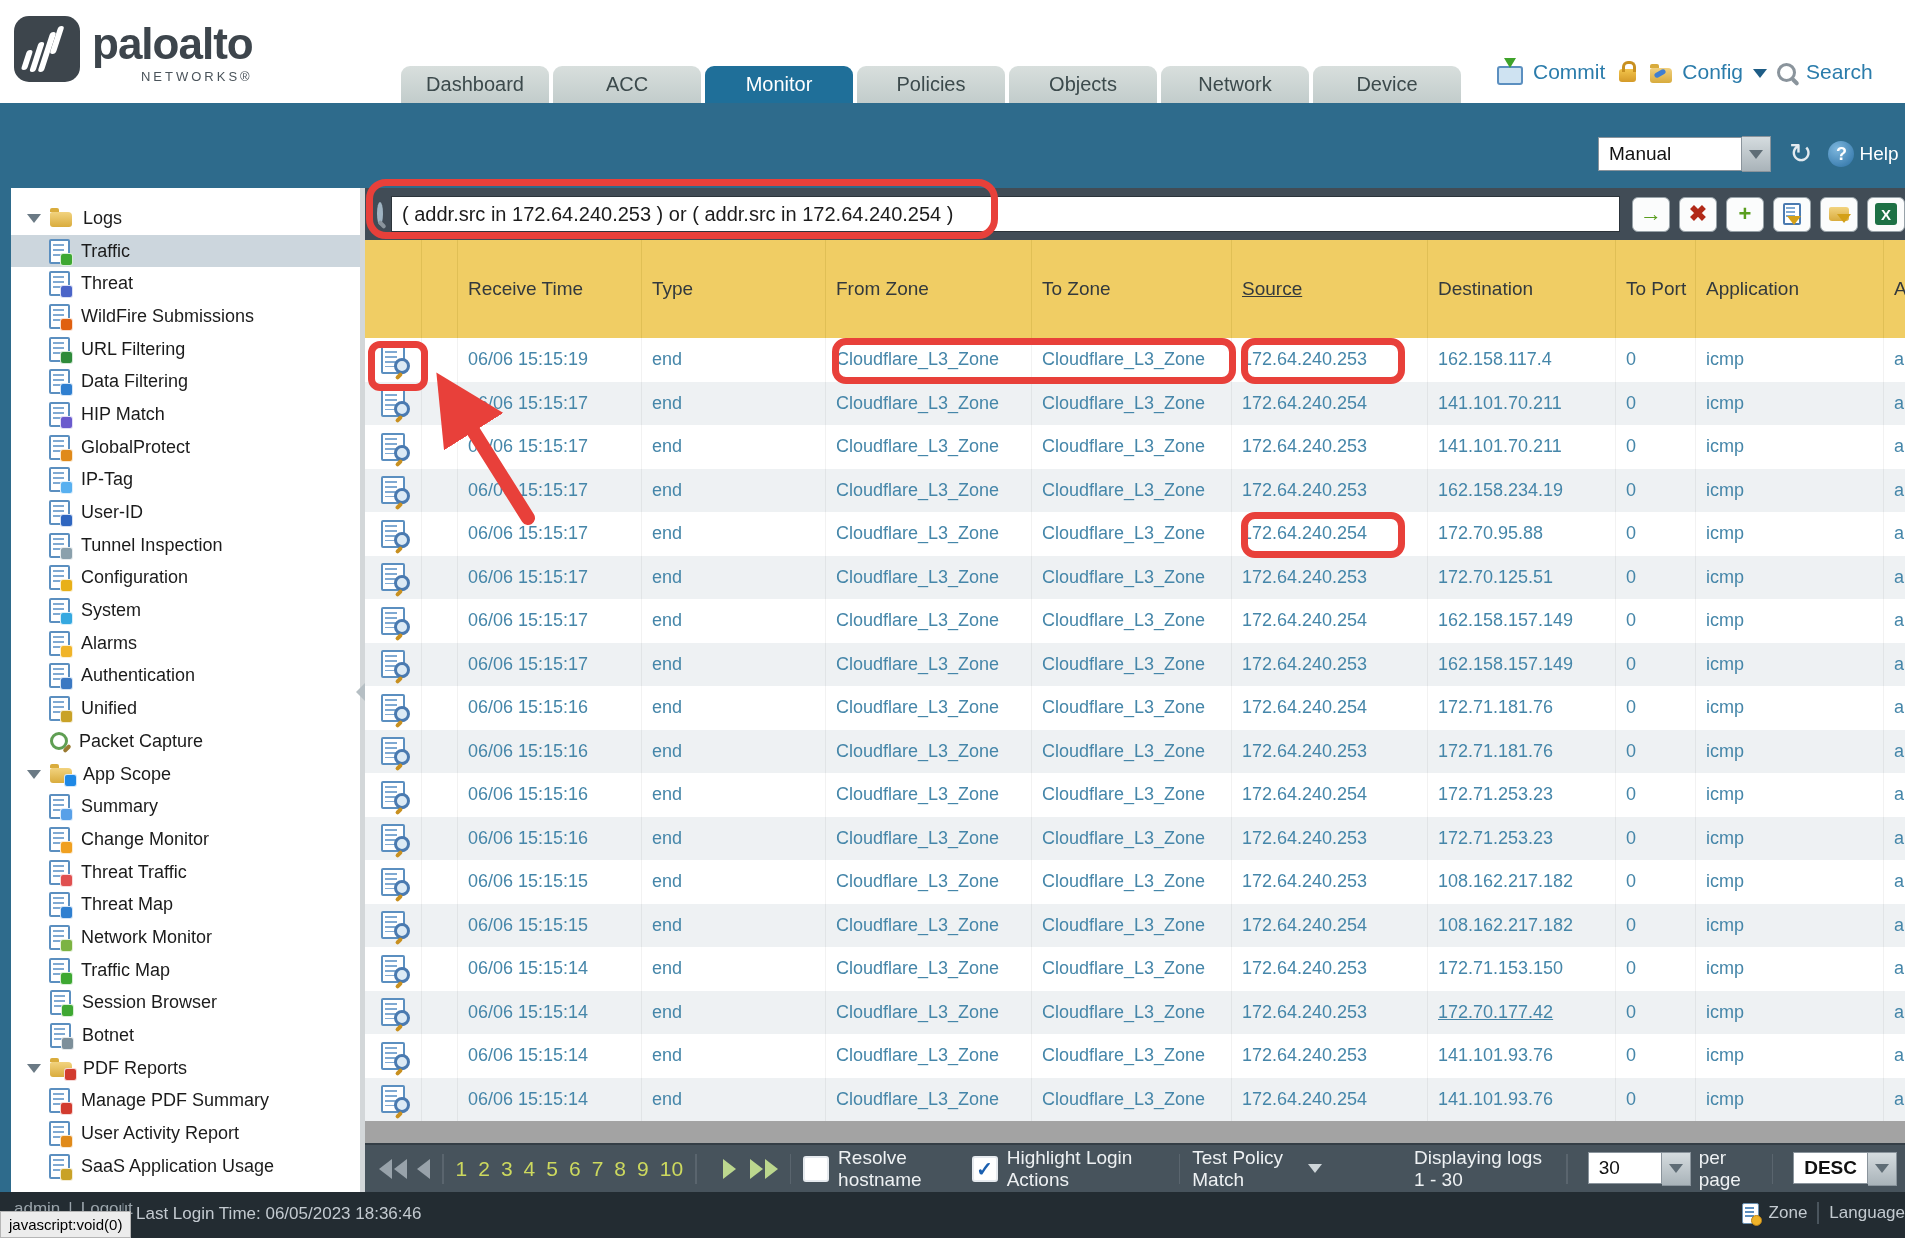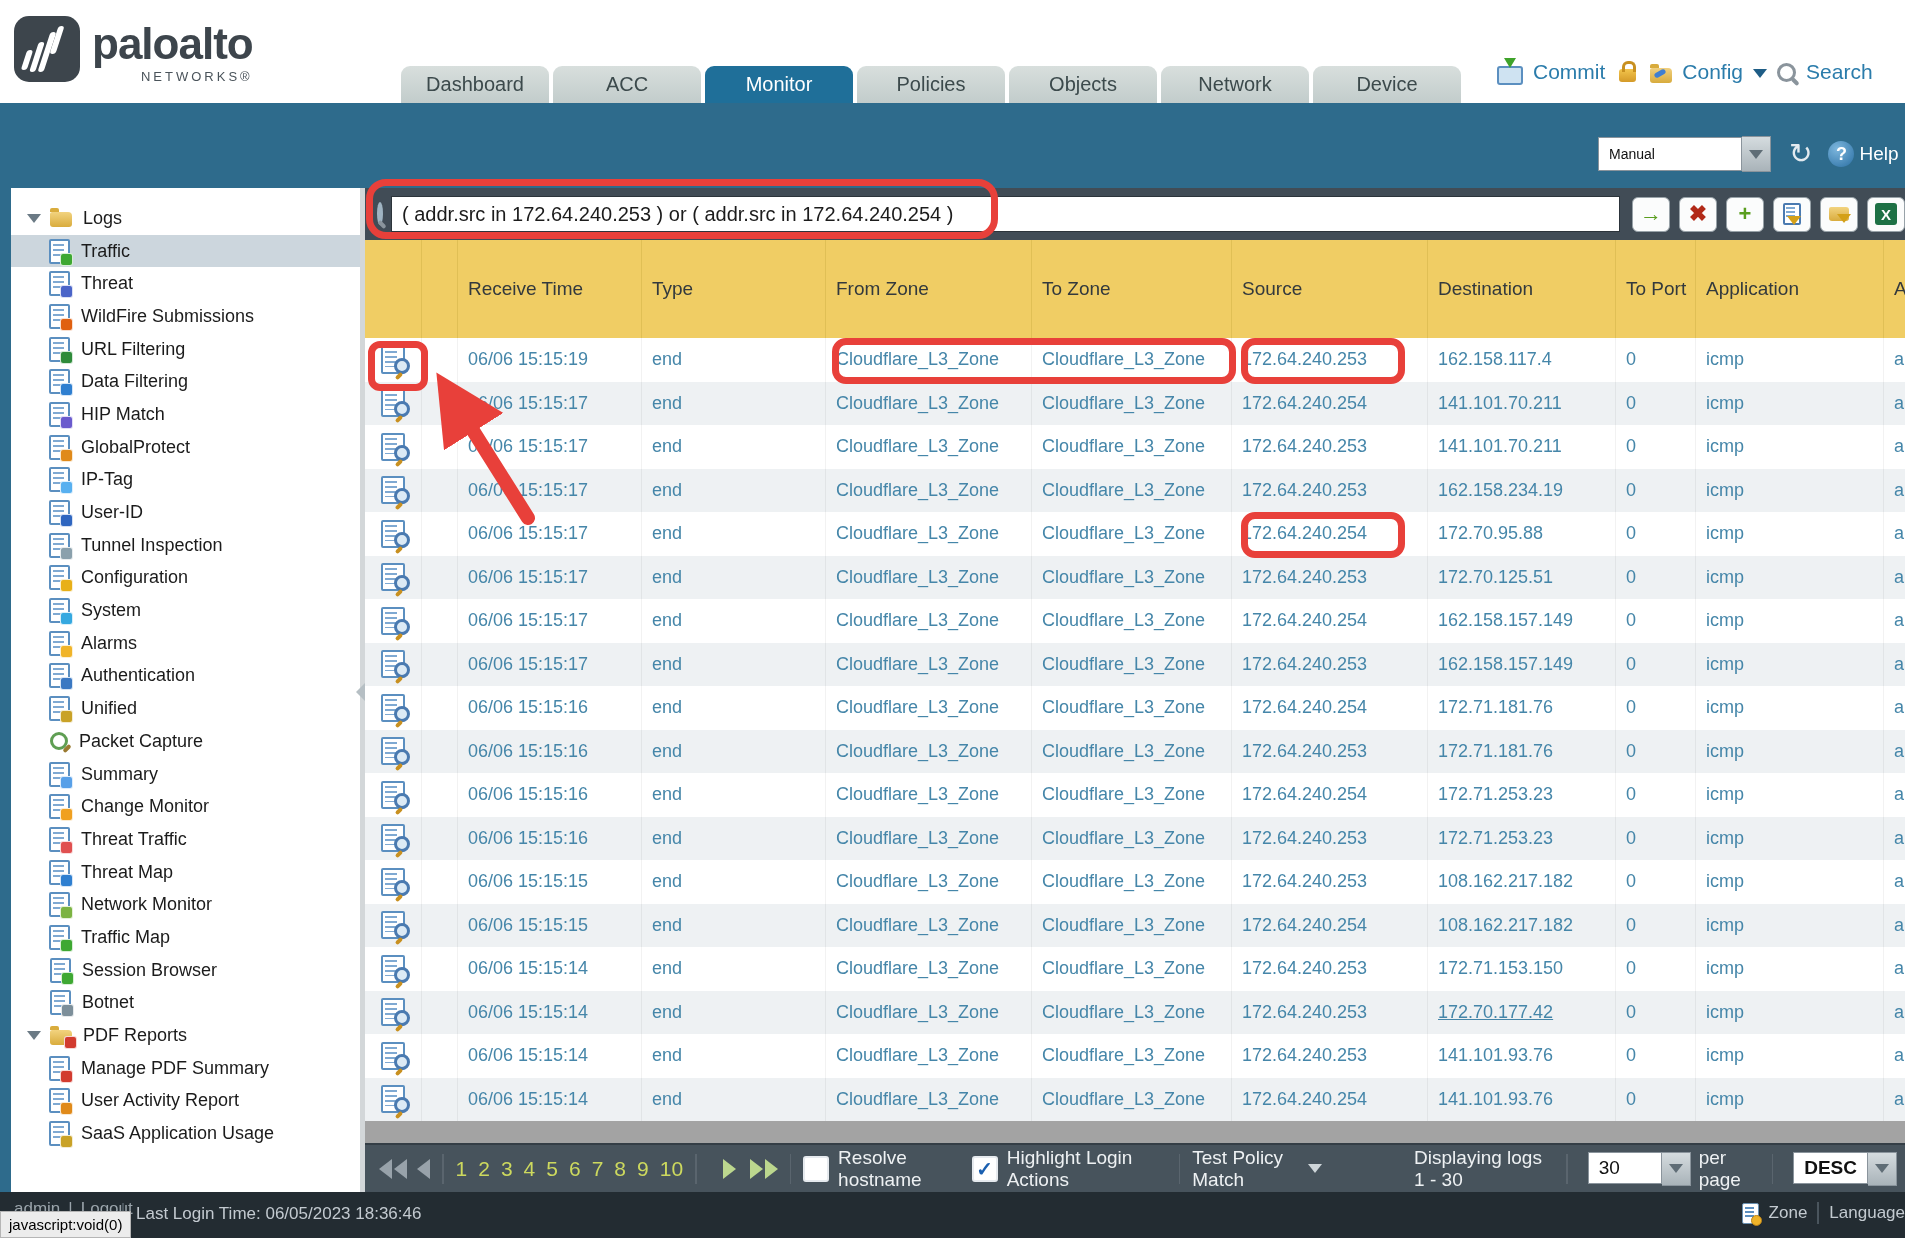--- a/index.html
+++ b/index.html
@@ -32,21 +32,21 @@
   .cfg-folder{width:22px;height:15px;background:linear-gradient(#f0d080,#d8ab3c);border-radius:2px 4px 3px 3px;position:relative;margin-top:7px;}
   .cfg-folder:before{content:'';position:absolute;top:-4px;left:0;width:9px;height:4px;background:#d8ab3c;border-radius:2px 2px 0 0;}
   .cfg-folder:after{content:'';position:absolute;left:4px;top:3px;width:12px;height:5px;background:#3f7fd2;border-radius:3px;transform:rotate(-30deg);}
   .chev{width:0;height:0;border-left:7px solid transparent;border-right:7px solid transparent;border-top:9px solid #1f5d86;margin-top:4px;}
   .mag{width:13px;height:13px;border:3px solid #8a949c;border-radius:50%;position:relative;margin-top:2px;}
   .mag:after{content:'';position:absolute;width:4px;height:9px;background:#8a949c;transform:rotate(-45deg);right:-4px;bottom:-7px;border-radius:2px;}
   
   .teal{position:absolute;top:103px;left:0;right:0;height:85px;background:#2e6b8c;z-index:1;}
   .left-strip{position:absolute;top:103px;bottom:46px;left:0;width:11px;background:#2e6b8c;z-index:2;}
   .mode-wrap{position:absolute;top:33px;left:1598px;display:flex;align-items:center;}
-  .sel{background:#fff;border:1px solid #8a949c;height:32px;display:flex;align-items:center;padding:0 10px;font-size:14px;color:#111;}
+  .sel{background:#fff;border:1px solid #8a949c;height:32px;display:flex;align-items:center;padding:0 10px;font-size:19px;color:#111;}
   .sel-btn{width:28px;height:34px;background:linear-gradient(#d5dcdf,#a9b3b9);border:1px solid #8a949c;border-left:none;display:flex;align-items:center;justify-content:center;}
   .tri-dn{width:0;height:0;border-left:7px solid transparent;border-right:7px solid transparent;border-top:9px solid #5f6d76;}
   .refresh{font-size:28px;color:#e3ebf0;margin-left:18px;line-height:30px;}
   .help-ic{width:26px;height:26px;border-radius:50%;background:radial-gradient(circle at 35% 30%,#7db6dd,#2a6fa3);color:#fff;
            display:flex;align-items:center;justify-content:center;font-size:18px;font-weight:bold;margin-left:16px;}
   .help-lb{color:#fff;font-size:19px;margin-left:5px;}
   
   .sidebar{position:absolute;top:188px;left:11px;width:349px;bottom:46px;background:#fff;z-index:2;
            border-right:5px solid #d3d7d9;padding-top:14px;overflow:hidden;}
   .tree-item{height:32.7px;display:flex;align-items:center;font-size:18px;color:#1b1b1b;cursor:pointer;white-space:nowrap;}
@@ -269,20 +269,27 @@
         <span class="ti ti-doc">
           <span class="badge" style="background: rgb(201, 162, 39);"></span>
         </span>
         <span class="ti-label">Unified</span>
       </div>
       <div class="tree-item lv0">
         <span class="tri spacer"></span>
         <span class="ti ti-mag"></span>
         <span class="ti-label">Packet Capture</span>
       </div>
+      <div class="tree-item lv0">
+        <span class="tri"></span>
+        <span class="ti ti-folder">
+          <span class="badge" style="background: rgb(30, 136, 229);"></span>
+        </span>
+        <span class="ti-label">App Scope</span>
+      </div>
       <div class="tree-item lv1">
         <span class="ti ti-doc">
           <span class="badge" style="background: rgb(88, 160, 232);"></span>
         </span>
         <span class="ti-label">Summary</span>
       </div>
       <div class="tree-item lv1">
         <span class="ti ti-doc">
           <span class="badge" style="background: rgb(240, 160, 32);"></span>
         </span>
@@ -379,21 +386,21 @@
 </div>
 
 <div class="tablewrap">
   <div class="thead">
       <div class="th" style="width: 57px;"></div>
       <div class="th" style="width: 36px;"></div>
       <div class="th" style="width: 184px;">Receive Time</div>
       <div class="th" style="width: 184px;">Type</div>
       <div class="th" style="width: 206px;">From Zone</div>
       <div class="th" style="width: 200px;">To Zone</div>
-      <div class="th" style="width: 196px;">Source</div>
+      <div class="th" style="width: 196px; text-decoration: underline;">Source</div>
       <div class="th" style="width: 188px;">Destination</div>
       <div class="th" style="width: 80px;">To Port</div>
       <div class="th" style="width: 188px;">Application</div>
       <div class="th" style="width: 120px;">Ac</div>
     </div>
   <div class="tbody">
       <div class="t-row">
         <div class="td" style="width: 57px;">
           <span class="row-mag"></span>
         </div>

